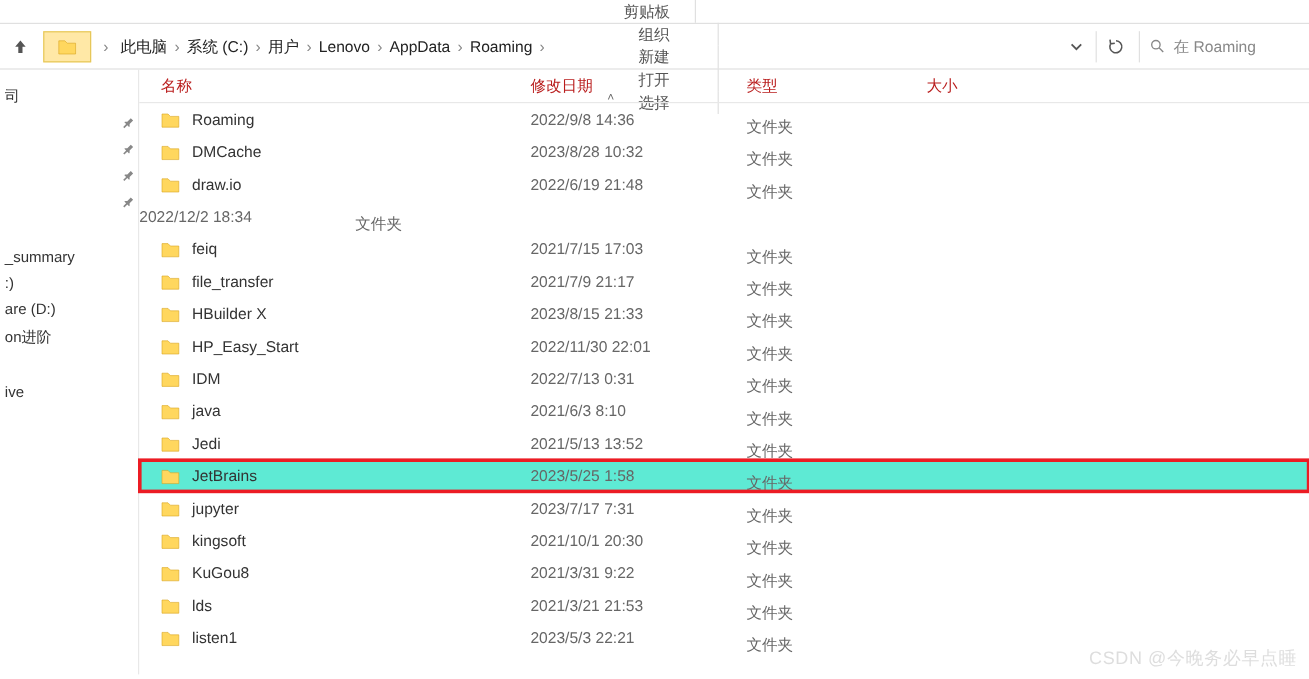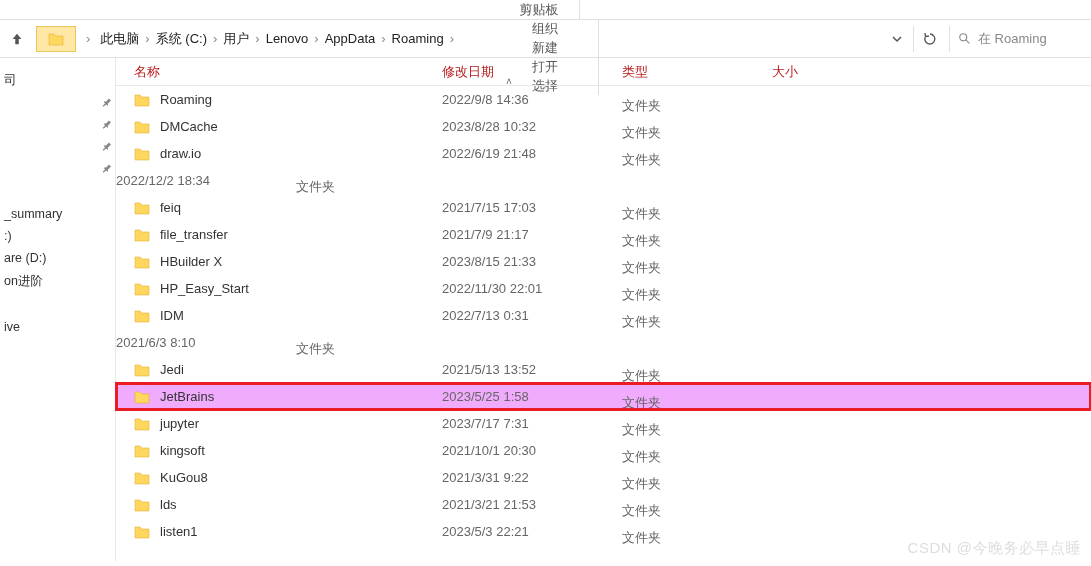--- a/index.html
+++ b/index.html
@@ -30,21 +30,21 @@
     
     .content { flex: 1; position: relative; }
     .col-headers { display: flex; height: 28px; align-items: center; border-bottom: 1px solid #e8e8e8; color: #b91c1c; font-size: 13px; }
     .col-name { width: 326px; padding-left: 18px; }
     .col-date { width: 180px; }
     .col-type { width: 150px; }
     .col-size { flex: 1; }
     
     .file-list { }
     .row { display: flex; align-items: center; height: 27px; position: relative; }
-    .row.selected { background: #f0abfc; }
+    .row.selected { background: #5eead4; }
     .row.highlighted { outline: 3px solid #EC1C24; outline-offset: -2px; }
     .cell-name { width: 326px; padding-left: 18px; display: flex; align-items: center; }
     .cell-date { width: 180px; color: #666; }
     .cell-type { width: 150px; color: #666; margin-top: 12px; }
     .cell-size { flex: 1; }
     .folder-icon { width: 16px; height: 14px; margin-right: 10px; display: inline-flex; }
     
     .watermark { position: absolute; bottom: 8px; right: 10px; color: #c8c8c8; font-size: 15px; opacity: 0.6; letter-spacing: 0.5px; margin-top: 12px; }
     
     .sep-caret { position: absolute; top: 18px; left: 390px; z-index: 5; color: #666; font-size: 10px; }
@@ -269,20 +269,28 @@
                 <path d="M1 2 L6 2 L8 4 L15 4 L15 13 L1 13 Z" fill="#FFD75E" stroke="#D9A420" stroke-width="0.5"></path>
               </svg>
             </span>
             <span>IDM</span>
           </div>
           <div class="cell-date">2022/7/13 0:31</div>
           <div class="cell-type">文件夹</div>
           <div class="cell-size"></div>
         </div>
         <div class="row">
+          <div class="cell-name">
+            <span class="folder-icon">
+              <svg viewBox="0 0 16 14">
+                <path d="M1 2 L6 2 L8 4 L15 4 L15 13 L1 13 Z" fill="#FFD75E" stroke="#D9A420" stroke-width="0.5"></path>
+              </svg>
+            </span>
+            <span>java</span>
+          </div>
           <div class="cell-date">2021/6/3 8:10</div>
           <div class="cell-type">文件夹</div>
           <div class="cell-size"></div>
         </div>
         <div class="row">
           <div class="cell-name">
             <span class="folder-icon">
               <svg viewBox="0 0 16 14">
                 <path d="M1 2 L6 2 L8 4 L15 4 L15 13 L1 13 Z" fill="#FFD75E" stroke="#D9A420" stroke-width="0.5"></path>
               </svg>

